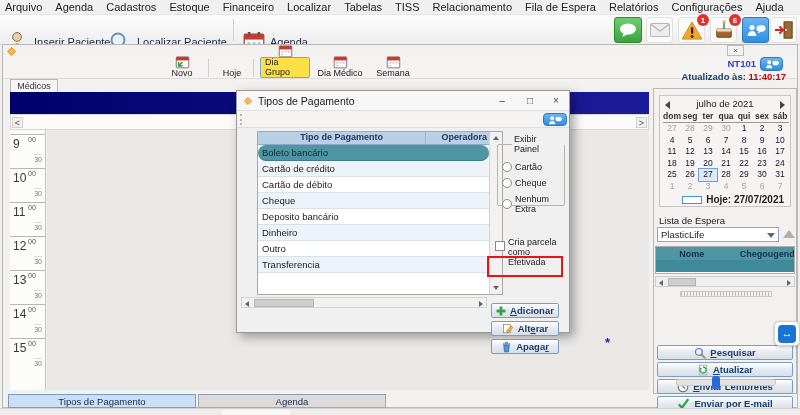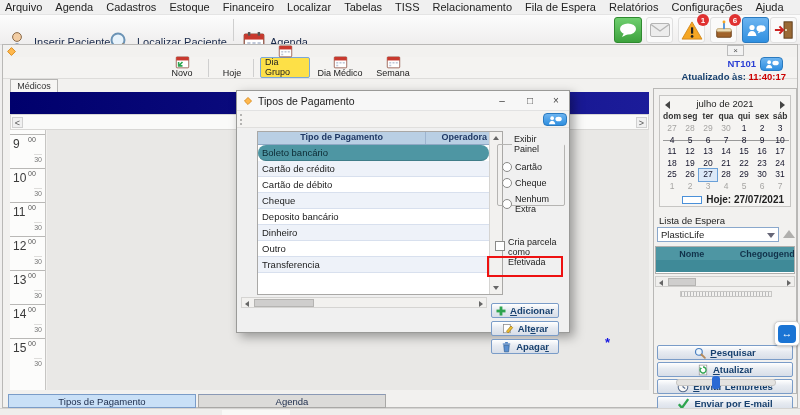--- a/index.html
+++ b/index.html
@@ -47,21 +47,21 @@
   #grid { position:absolute; left:47px; top:130px; width:602px; height:260px; background:#e9e8e6; }
   #bluemark { position:absolute; left:558px; top:205px; color:#1414e0; font-size:13px; font-weight:bold; }
 
   
   #rightpanel { position:absolute; left:653px; top:88px; width:144px; height:306px; background:#f2f1ef; border:1px solid #b9b8b6; }
   #calbox { position:absolute; left:5px; top:6px; width:132px; height:112px; border:1px solid #c6c5c3; background:#f5f4f2; }
   #caltitle { position:absolute; left:0; top:2px; width:100%; text-align:center; font-size:9.5px; color:#222; }
   .cal-nav { position:absolute; top:5px; width:0; height:0; border-top:4px solid transparent; border-bottom:4px solid transparent; }
   #cal-prev { left:5px; border-right:5px solid #444; }
   #cal-next { right:5px; border-left:5px solid #444; }
-  #calweek { position:absolute; left:3px; top:15px; width:126px; display:grid; grid-template-columns:repeat(7,1fr); font-size:8.5px; font-weight:bold; color:#333; text-align:center; border-bottom:1px solid #999; padding-bottom:19px; }
+  #calweek { position:absolute; left:3px; top:15px; width:126px; display:grid; grid-template-columns:repeat(7,1fr); font-size:8.5px; font-weight:bold; color:#333; text-align:center; border-bottom:1px solid #999; padding-bottom:1px; }
   #calgrid { position:absolute; left:3px; top:27px; width:126px; display:grid; grid-template-columns:repeat(7,1fr); grid-auto-rows:11.5px; font-size:8.5px; color:#14142a; text-align:center; }
   #calgrid .o { color:#a6a5a3; }
   #calgrid .sel { outline:1px solid #6aa0d8; background:#dce9f8; }
   #hojerow { position:absolute; left:0; top:97px; width:100%; height:13px; font-size:10px; font-weight:bold; color:#222; display:flex; align-items:center; justify-content:flex-end; gap:4px; padding-right:6px; }
   #hojebox { width:20px; height:8px; border:1px solid #4a90d9; background:#fff; }
   #lista-label { position:absolute; left:5px; top:126px; font-size:9.5px; color:#222; }
   #lista-dd { position:absolute; left:3px; top:138px; width:122px; height:15px; background:#fff; border:1px solid #8aa8cc; font-size:9.5px; color:#222; padding:1px 14px 0 3px; }
   #dd-chev { position:absolute; right:3px; top:5px; width:0; height:0; border-left:4px solid transparent; border-right:4px solid transparent; border-top:5px solid #667; }
   #panel-up { position:absolute; left:129px; top:141px; width:0; height:0; border-left:6px solid transparent; border-right:6px solid transparent; border-bottom:8px solid #b0afad; }
   #wl-box { position:absolute; left:1px; top:157px; width:140px; height:28px; border:1px solid #b0afad; background:#fff; overflow:hidden; }

